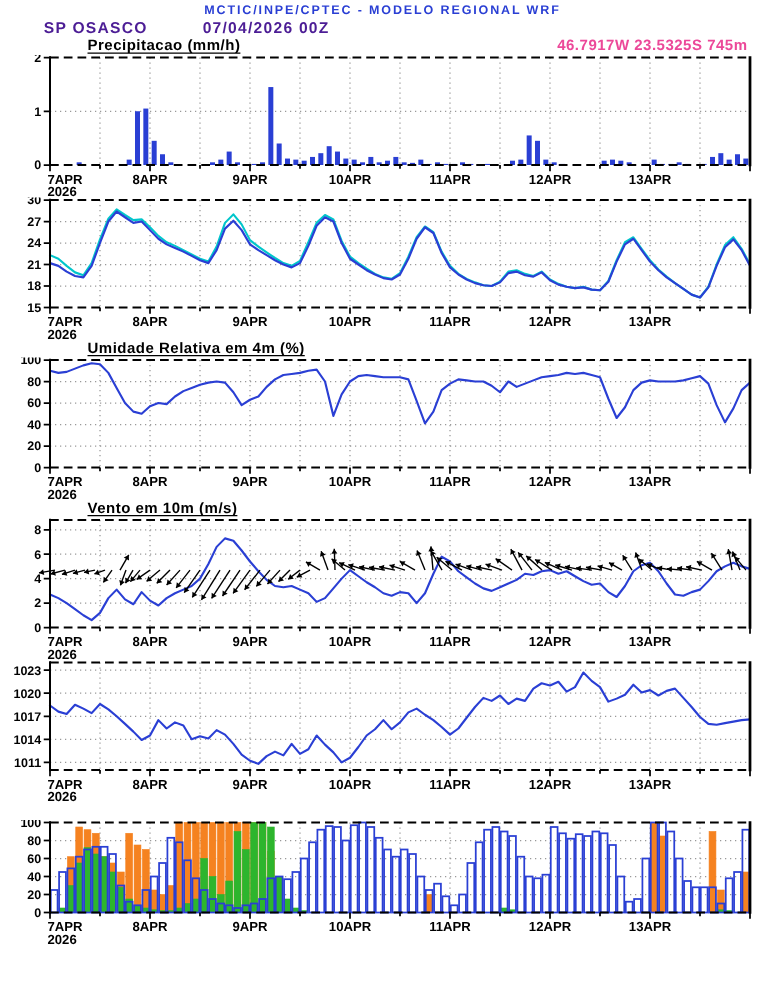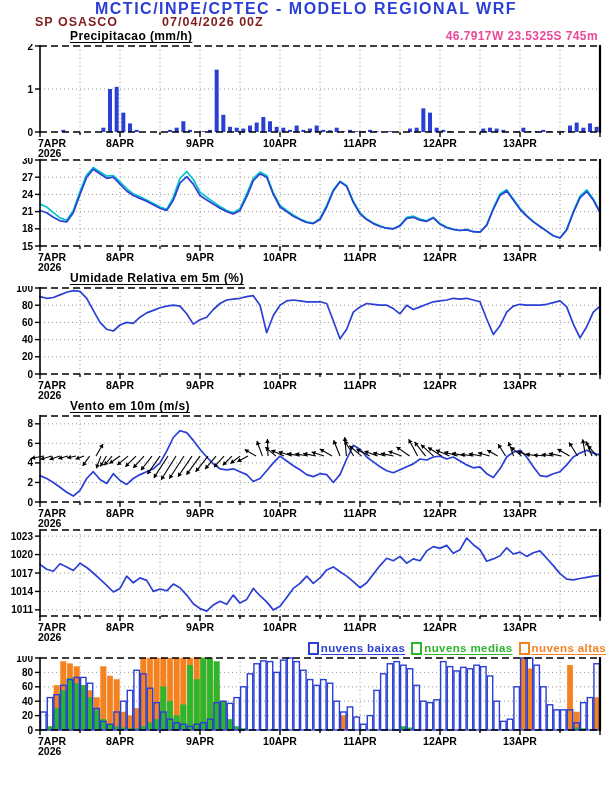--- a/index.html
+++ b/index.html
@@ -1,20 +1,20 @@
 <!DOCTYPE html>
 <html><head>
 <meta charset="utf-8">
 <style>
   html,body{margin:0;padding:0;background:#ffffff;}
   body{width:612px;height:792px;overflow:hidden;
        font-family:"Liberation Sans",sans-serif;font-weight:bold;}
-  .hdr1{color:#2a3fd4;text-align:center;font-size:16px;letter-spacing:1.5px;
+  .hdr1{color:#2a3fd4;text-align:center;font-size:10px;letter-spacing:1.5px;
         height:15px;line-height:15px;padding-top:1px;}
-  .hdr2{color:#7f1d1d;font-size:12.5px;letter-spacing:1px;height:14px;line-height:13px;
+  .hdr2{color:#4c1d95;font-size:12.5px;letter-spacing:1px;height:14px;line-height:13px;
         margin-left:35px;}
   .hdr2 .run{margin-left:44px;}
   .panel{position:relative;}
   .trow{position:relative;height:14px;line-height:13px;font-size:12px;letter-spacing:0.4px;}
   .ptitle{margin-left:70px;color:#000;text-decoration:underline;text-underline-offset:2px;margin-top:40px;}
   .coords{position:absolute;right:14px;top:0;color:#ec4899;text-decoration:none;}
   .tright{position:absolute;right:14px;top:0;color:#00c6cb;text-decoration:underline;text-underline-offset:2px;}
   .legend{position:absolute;right:6px;top:0;display:flex;gap:6px;font-size:11.5px;}
   .leg-item{display:flex;align-items:center;gap:1px;text-decoration:underline;text-underline-offset:2px;}
   .leg-swatch{display:inline-block;width:7px;height:9px;border:2px solid;background:#fff;margin-right:1px;}
@@ -210,21 +210,21 @@
         <text x="360" y="103" text-anchor="middle" class="xlab">11APR</text>
         <text x="440" y="103" text-anchor="middle" class="xlab">12APR</text>
         <text x="520" y="103" text-anchor="middle" class="xlab">13APR</text>
         <text x="38" y="113" text-anchor="start" class="xlab">2026</text>
       </svg>
     </div>
 </section>
 
 <section class="panel">
   <div class="trow">
-    <span class="ptitle">Umidade Relativa em 5m (%)</span>
+    <span class="ptitle">Umidade Relativa em 4m (%)</span>
   </div>
   <div class="chart">
       <svg width="612" height="114" viewBox="0 0 612 114">
         <line x1="80" y1="2" x2="80" y2="88" stroke="#999999" stroke-width="1" stroke-dasharray="1 3"></line>
         <line x1="120" y1="2" x2="120" y2="88" stroke="#999999" stroke-width="1" stroke-dasharray="1 3"></line>
         <line x1="160" y1="2" x2="160" y2="88" stroke="#999999" stroke-width="1" stroke-dasharray="1 3"></line>
         <line x1="200" y1="2" x2="200" y2="88" stroke="#999999" stroke-width="1" stroke-dasharray="1 3"></line>
         <line x1="240" y1="2" x2="240" y2="88" stroke="#999999" stroke-width="1" stroke-dasharray="1 3"></line>
         <line x1="280" y1="2" x2="280" y2="88" stroke="#999999" stroke-width="1" stroke-dasharray="1 3"></line>
         <line x1="320" y1="2" x2="320" y2="88" stroke="#999999" stroke-width="1" stroke-dasharray="1 3"></line>
@@ -551,34 +551,20 @@
         <text x="360" y="103" text-anchor="middle" class="xlab">11APR</text>
         <text x="440" y="103" text-anchor="middle" class="xlab">12APR</text>
         <text x="520" y="103" text-anchor="middle" class="xlab">13APR</text>
         <text x="38" y="113" text-anchor="start" class="xlab">2026</text>
       </svg>
     </div>
 </section>
 
 <section class="panel">
   <div class="trow">
-    <span class="legend">
-      <span class="leg-item" style="color: rgb(42, 63, 212);">
-        <span class="leg-swatch" style="border-color: rgb(42, 63, 212);"></span>
-          <span>nuvens baixas</span>
-      </span>
-      <span class="leg-item" style="color: rgb(45, 181, 45);">
-        <span class="leg-swatch" style="border-color: rgb(45, 181, 45);"></span>
-          <span>nuvens medias</span>
-      </span>
-      <span class="leg-item" style="color: rgb(245, 130, 32);">
-        <span class="leg-swatch" style="border-color: rgb(245, 130, 32);"></span>
-          <span>nuvens altas</span>
-      </span>
-    </span>
   </div>
   <div class="chart">
       <svg width="612" height="100" viewBox="0 0 612 100">
         <line x1="80" y1="2" x2="80" y2="74" stroke="#999999" stroke-width="1" stroke-dasharray="1 3"></line>
         <line x1="120" y1="2" x2="120" y2="74" stroke="#999999" stroke-width="1" stroke-dasharray="1 3"></line>
         <line x1="160" y1="2" x2="160" y2="74" stroke="#999999" stroke-width="1" stroke-dasharray="1 3"></line>
         <line x1="200" y1="2" x2="200" y2="74" stroke="#999999" stroke-width="1" stroke-dasharray="1 3"></line>
         <line x1="240" y1="2" x2="240" y2="74" stroke="#999999" stroke-width="1" stroke-dasharray="1 3"></line>
         <line x1="280" y1="2" x2="280" y2="74" stroke="#999999" stroke-width="1" stroke-dasharray="1 3"></line>
         <line x1="320" y1="2" x2="320" y2="74" stroke="#999999" stroke-width="1" stroke-dasharray="1 3"></line>

